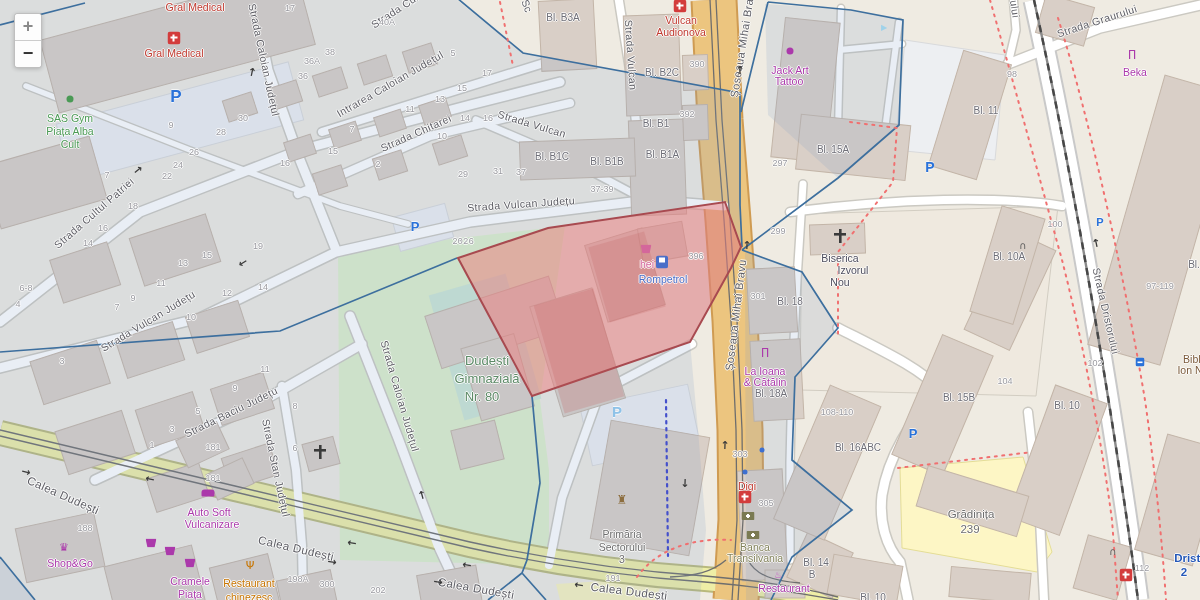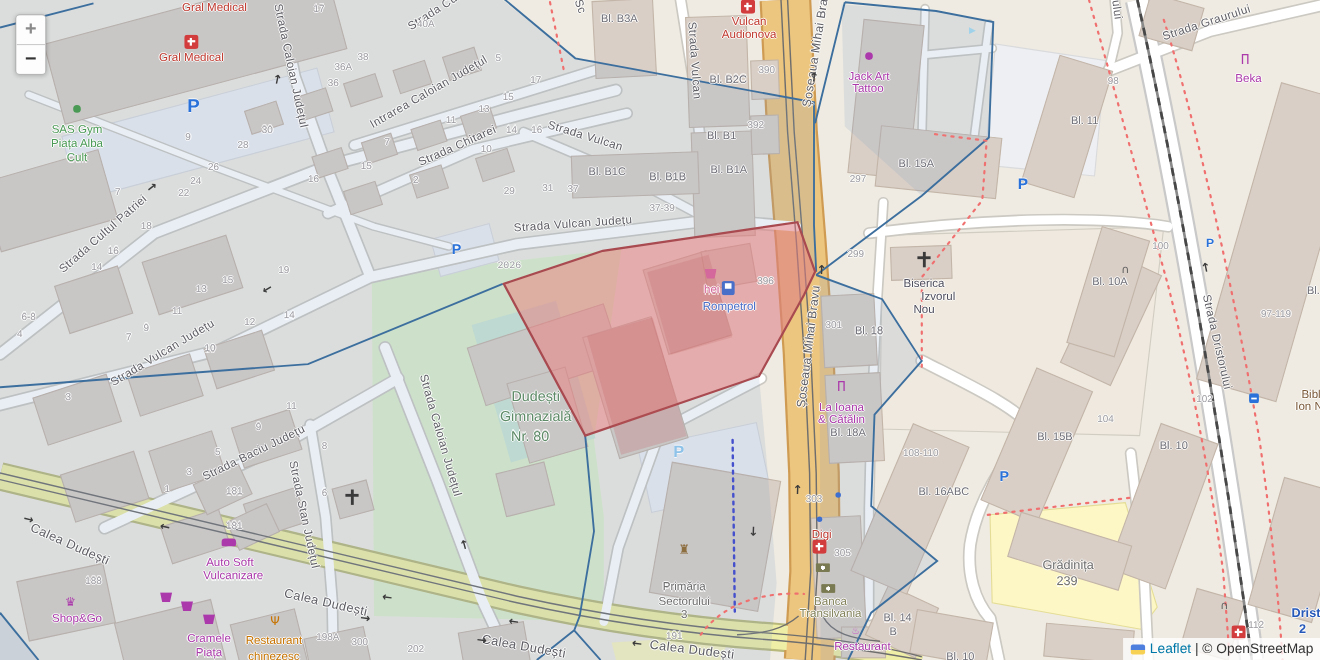--- a/index.html
+++ b/index.html
@@ -641,14 +641,13 @@
       <div class="mapicon k-arr" style="left: 438px; top: 582px; transform: translate(-50%, -50%) rotate(8deg);">→</div>
       <div class="mapicon k-arr" style="left: 579px; top: 585px; transform: translate(-50%, -50%) rotate(188deg);">→</div>
       <div class="mapicon k-arr" style="left: 332px; top: 562px; transform: translate(-50%, -50%) rotate(8deg);">→</div>
     </div>
 
   <div class="zoomctl">
     <a>+</a>
     <a>−</a>
   </div>
 
-  <div class="attrib"><span class="flag"></span><a class="lflt">Leaflet</a><span> | © </span><a class="osm">OpenStreetMap</a></div>
 </div>
 
 </body></html>

